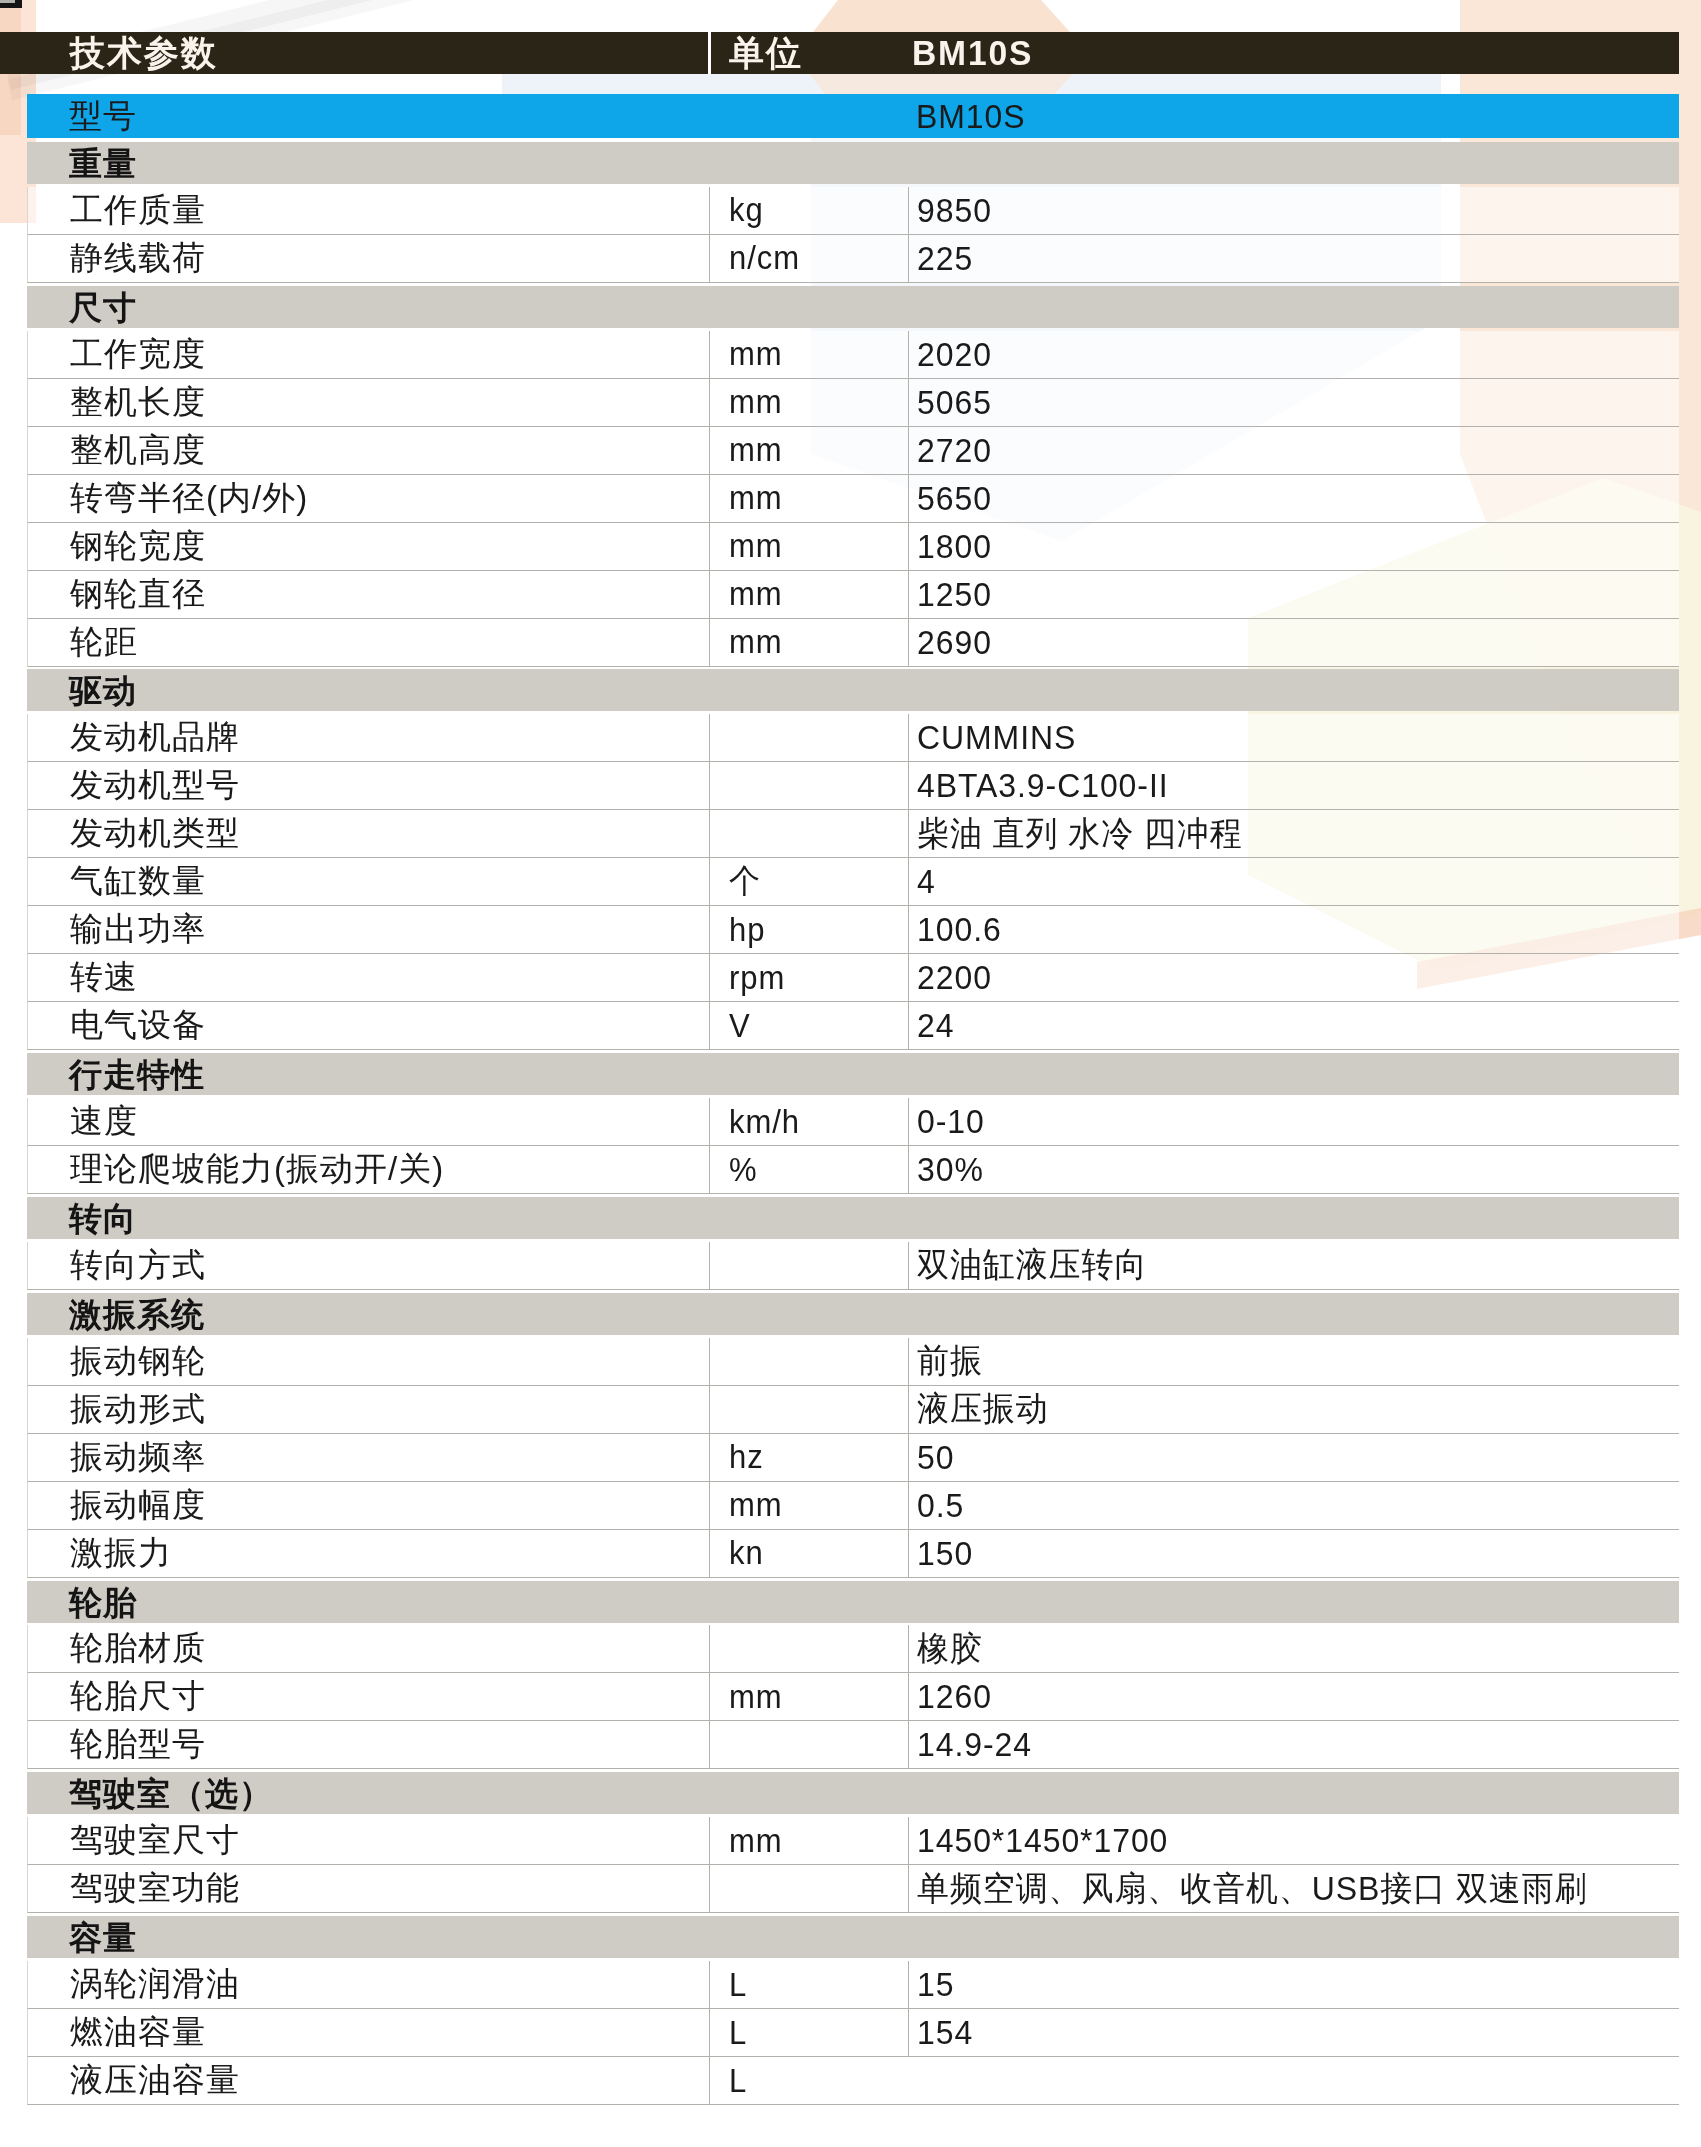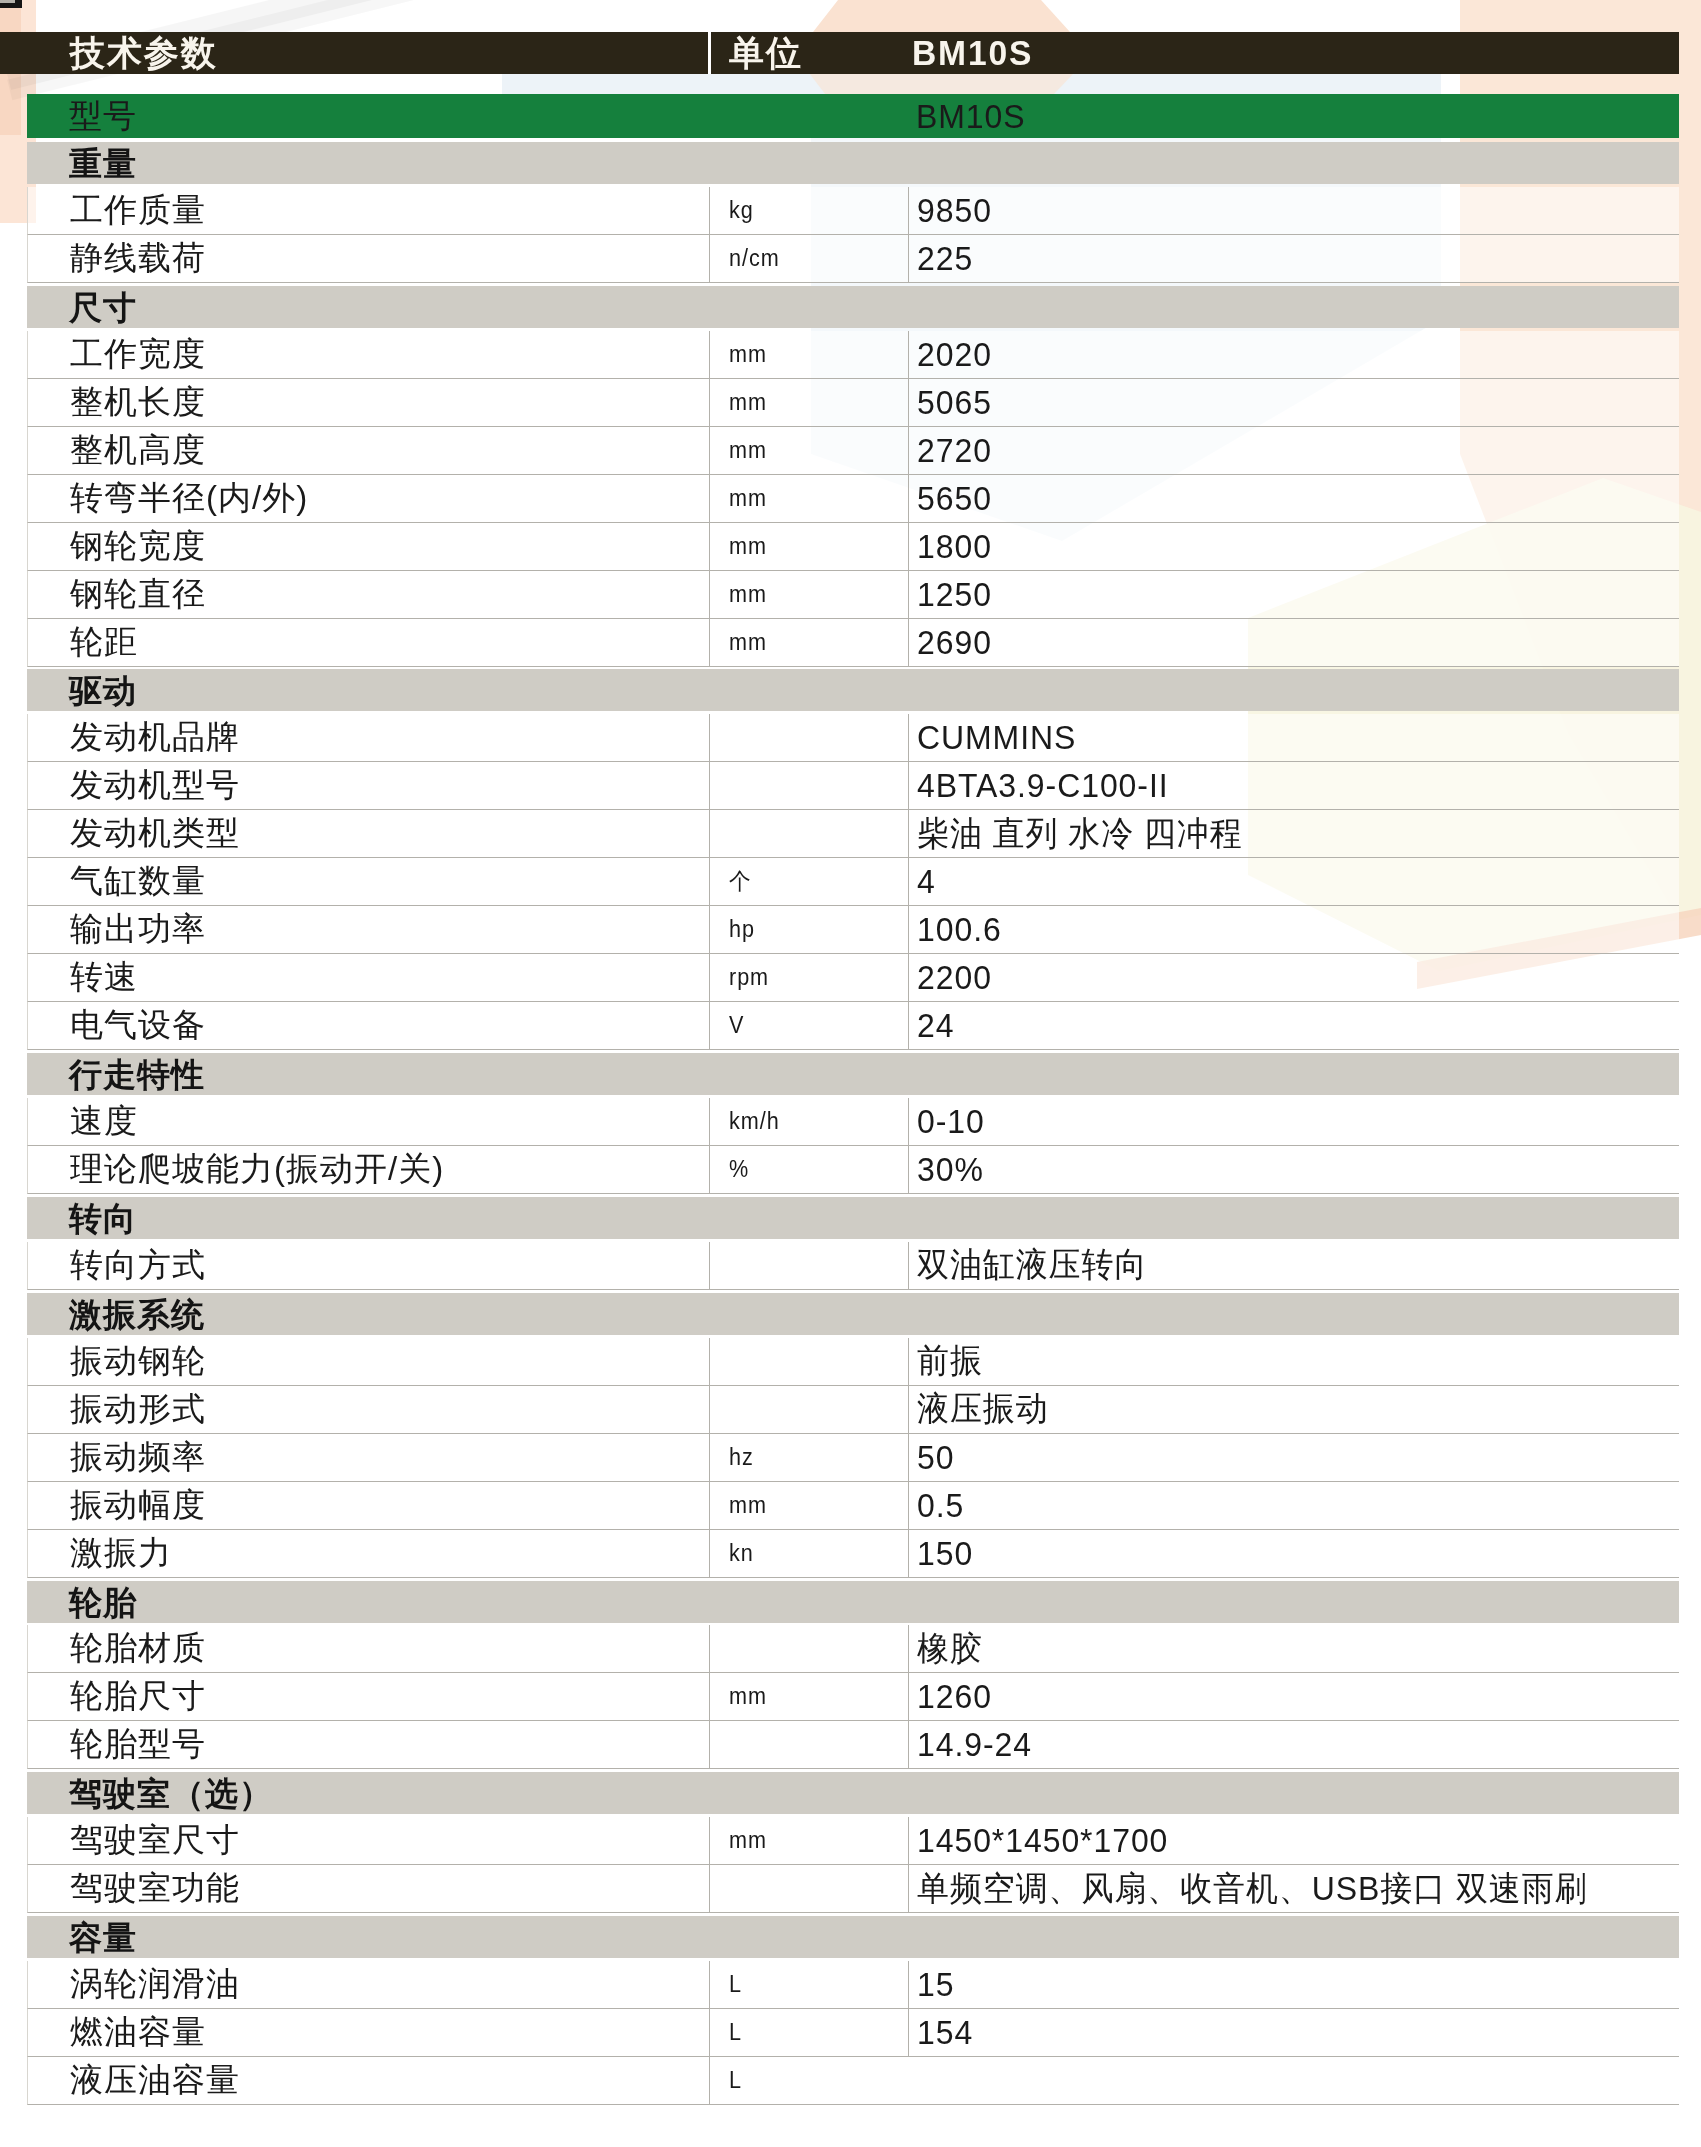--- a/index.html
+++ b/index.html
@@ -42,33 +42,33 @@
   #rows { position:absolute; left:27px; top:94px; width:1652px; z-index:2; }
   .row { position:relative; box-sizing:border-box; }
   .row.data {
     display:flex; height:48px;
     background:rgba(255,255,255,.55);
     border-bottom:1.9px solid #b3b1ab;
     border-left:1.9px solid #d8d6d0;
   }
   .row.model {
     display:flex; height:44px; margin-bottom:3.9px;
-    background:#15803d;
+    background:#0ea5e9;
   }
   .row.section {
     height:42px; margin:2.9px 0;
     background:#cfccc5;
     display:flex; 
     padding-left:42px;
     font-size:33px; font-weight:600; color:#141414;
     letter-spacing:1px;
   }
   .c { box-sizing:border-box; display:flex; align-items:center; overflow:visible; white-space:nowrap; }
   .c.label { width:681px; padding-left:42px; font-size:33px; font-weight:500; letter-spacing:1px; }
-  .c.unit  { width:199px; padding-left:19.3px; border-left:1.9px solid #b3b1ab; font-size:23px; }
+  .c.unit  { width:199px; padding-left:19.3px; border-left:1.9px solid #b3b1ab; font-size:33px; }
   .c.value { flex:1; padding-left:8px;  border-left:1.9px solid #b3b1ab; font-size:34px; }
   .c.unit span, .c.value span { display:inline-block; transform:scaleX(.94); transform-origin:left center; letter-spacing:1px; }
   .row.model .c.unit, .row.model .c.value { border-left:none; }
   .row.model .c.value { padding-left:8.7px; }
 </style>
 </head>
 <body>
 
 <div id="app">
 

